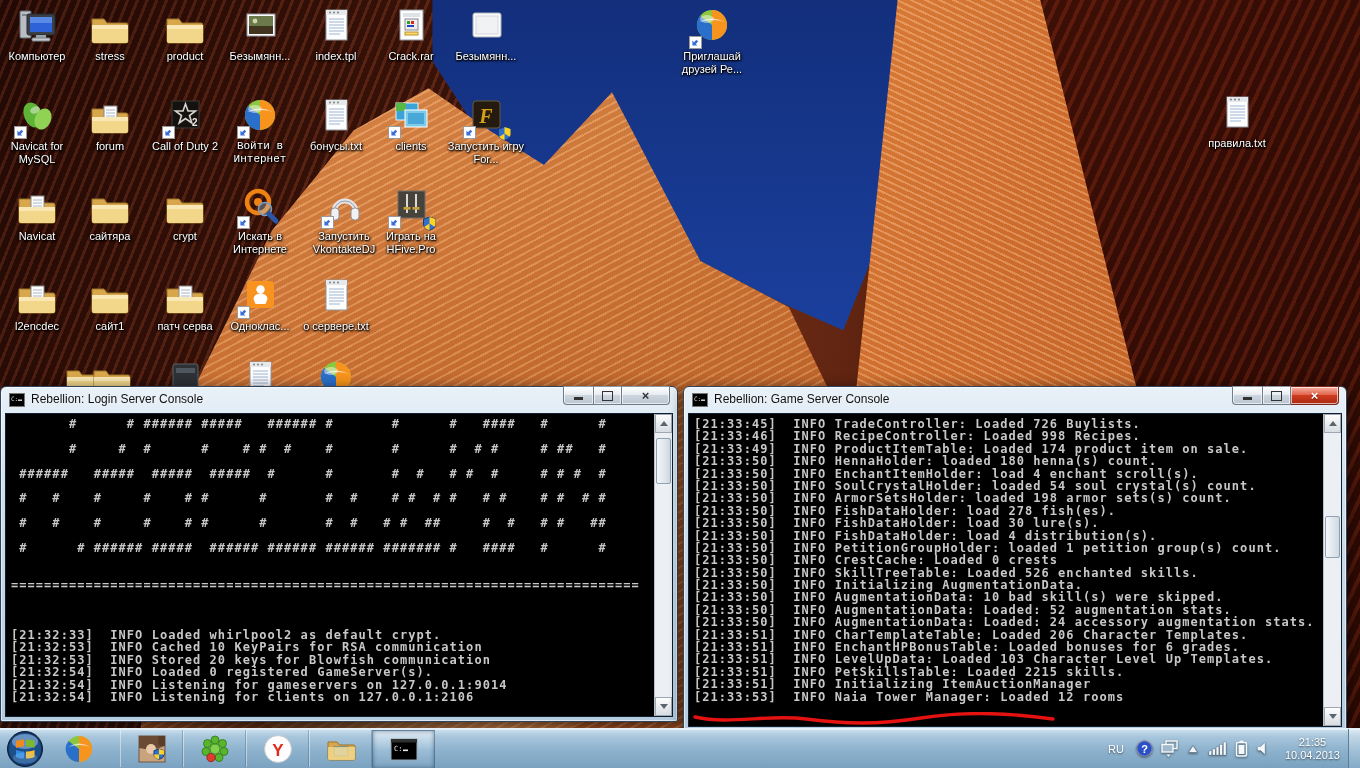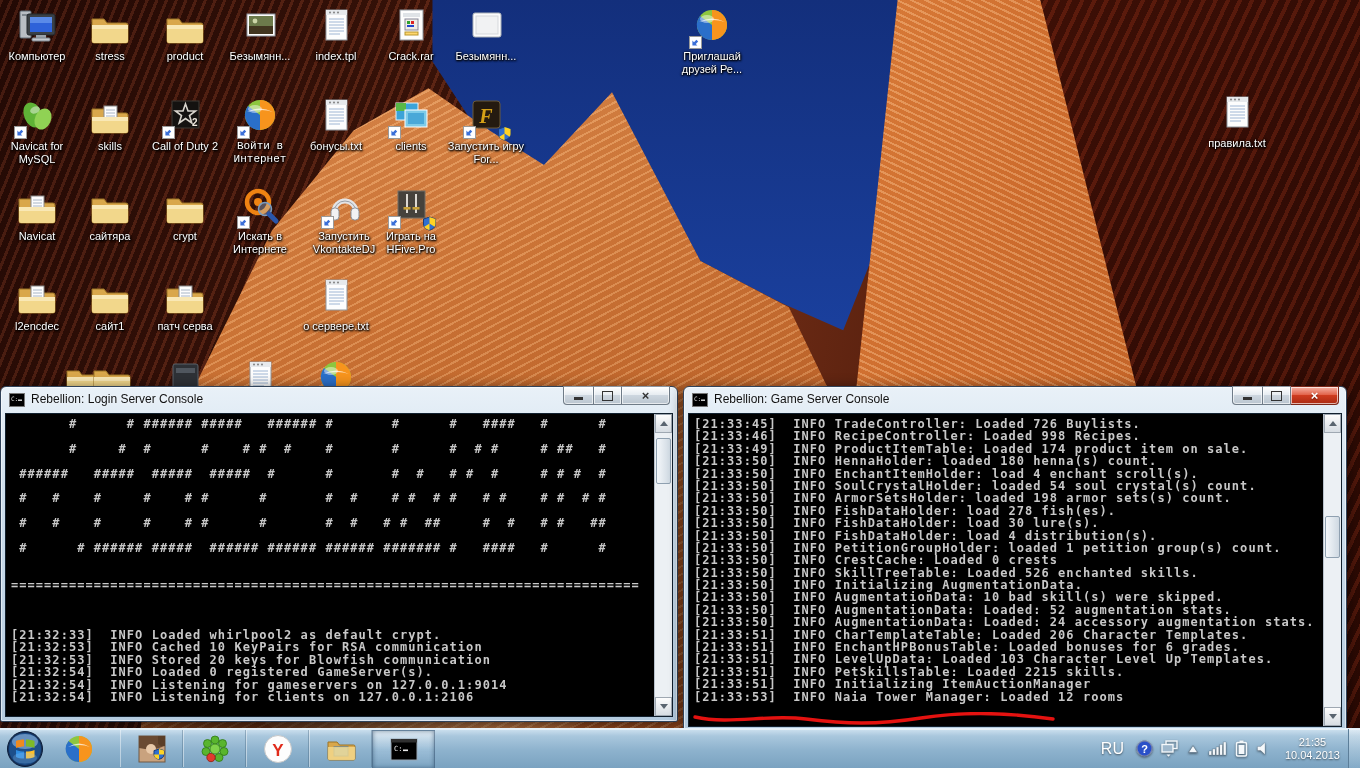--- a/index.html
+++ b/index.html
@@ -80,21 +80,21 @@
     border-top:1px solid #e4f1fb;box-shadow:inset 0 1px 0 rgba(255,255,255,.5);}
   .start{position:absolute;left:5px;top:0px;width:40px;height:40px;cursor:pointer;}
   .tb-plain{position:absolute;top:4px;width:34px;height:32px;display:flex;align-items:center;justify-content:center;cursor:pointer;}
   #tb-apps{position:absolute;left:120px;top:0;height:39px;display:flex;}
   .tbtn{width:61px;height:37px;margin-top:1px;display:flex;align-items:center;justify-content:center;
     border-left:1px solid rgba(255,255,255,.45);border-right:1px solid rgba(60,90,115,.35);cursor:pointer;}
   .tbtn.active{background:linear-gradient(180deg,rgba(255,255,255,.55),rgba(200,225,245,.25) 50%,rgba(130,170,200,.35));
     box-shadow:inset 0 0 4px rgba(30,60,90,.55);border:1px solid rgba(40,70,100,.55);}
   .tray{position:absolute;right:0;top:0;height:39px;display:flex;align-items:center;}
   .tray-item{display:flex;align-items:center;justify-content:center;margin:0 4px;cursor:pointer;}
-  .tray-lang{font-size:16px;color:#fff;text-shadow:0 1px 2px rgba(0,0,0,.55);}
+  .tray-lang{font-size:11px;color:#fff;text-shadow:0 1px 2px rgba(0,0,0,.55);}
   .clock{text-align:center;color:#fff;font-size:11px;line-height:13px;text-shadow:0 1px 2px rgba(0,0,0,.6);margin:0 8px 0 6px;cursor:default;}
   .showdesk{width:11px;height:39px;border-left:1px solid #5c7e99;background:linear-gradient(180deg,rgba(255,255,255,.35),rgba(160,195,220,.25));cursor:pointer;}
 </style>
 </head>
 <body>
 
 <div class="screen">
 
   <div class="wp">
     <div class="wp-base"></div>
@@ -215,21 +215,21 @@
           <svg class="main" width="44" height="40">
             <path d="M4 11 h12 l3 4 h19 a2 2 0 0 1 2 2 v16 a2 2 0 0 1 -2 2 H6 a2 2 0 0 1 -2 -2 Z" fill="#d9a74b" stroke="#9c7427"></path>
             <rect x="16" y="8" width="13" height="17" fill="#fdfdfd" stroke="#8a8a8a"></rect>
             <line x1="18" y1="12" x2="27" y2="12" stroke="#a9b6c6"></line>
             <line x1="18" y1="15" x2="27" y2="15" stroke="#a9b6c6"></line>
             <line x1="18" y1="18" x2="27" y2="18" stroke="#a9b6c6"></line>
             <path d="M4 19 h36 v14 a2 2 0 0 1 -2 2 H6 a2 2 0 0 1 -2 -2 Z" fill="#f2d78b"></path>
             <path d="M4 19 h36 v4 H4 Z" fill="#f9e8b5"></path>
           </svg>
         </div>
-        <div class="dicon-l">skills</div>
+        <div class="dicon-l">forum</div>
       </div>
       <div class="dicon" style="left: 145px; top: 98px;">
         <div class="dicon-g">
           <svg class="main" width="44" height="40">
             <rect x="9" y="3" width="27" height="27" fill="#141210" stroke="#3e3a34"></rect>
             <path d="M22.5 6 L25 13 L32.5 13 L26.5 17.5 L28.8 25 L22.5 20.5 L16.2 25 L18.5 17.5 L12.5 13 L20 13 Z" fill="none" stroke="#d8d4cc" stroke-width="1.6"></path>
             <text x="29" y="28" font-size="10" font-weight="bold" fill="#efe9df" font-family="Liberation Sans,sans-serif">2</text>
           </svg>
           <svg class="ovl sc" width="13" height="13">
             <rect x="0.5" y="0.5" width="12" height="12" fill="#fff" stroke="#9a9a9a"></rect>
@@ -422,20 +422,34 @@
             <path d="M4 11 h12 l3 4 h19 a2 2 0 0 1 2 2 v16 a2 2 0 0 1 -2 2 H6 a2 2 0 0 1 -2 -2 Z" fill="#d9a74b" stroke="#9c7427"></path>
             <rect x="16" y="8" width="13" height="17" fill="#fdfdfd" stroke="#8a8a8a"></rect>
             <line x1="18" y1="12" x2="27" y2="12" stroke="#a9b6c6"></line>
             <line x1="18" y1="15" x2="27" y2="15" stroke="#a9b6c6"></line>
             <line x1="18" y1="18" x2="27" y2="18" stroke="#a9b6c6"></line>
             <path d="M4 19 h36 v14 a2 2 0 0 1 -2 2 H6 a2 2 0 0 1 -2 -2 Z" fill="#f2d78b"></path>
             <path d="M4 19 h36 v4 H4 Z" fill="#f9e8b5"></path>
           </svg>
         </div>
         <div class="dicon-l">патч серва</div>
+      </div>
+      <div class="dicon" style="left: 220px; top: 278px;">
+        <div class="dicon-g">
+          <svg class="main" width="44" height="40">
+            <rect x="9" y="3" width="27" height="27" rx="4" fill="#f7931e"></rect>
+            <circle cx="22.5" cy="11.5" r="4.2" fill="#fff"></circle>
+            <path d="M15.5 21 a7 5.5 0 0 1 14 0 l-2 5 h-10 Z" fill="#fff"></path>
+          </svg>
+          <svg class="ovl sc" width="13" height="13">
+            <rect x="0.5" y="0.5" width="12" height="12" fill="#fff" stroke="#9a9a9a"></rect>
+            <path d="M3.4 9.6 L3.4 4.6 L5 6.2 L7.4 3.8 L9.2 5.6 L6.8 8 L8.4 9.6 Z" fill="#3a6fd8"></path>
+          </svg>
+        </div>
+        <div class="dicon-l">Одноклас...</div>
       </div>
       <div class="dicon" style="left: 296px; top: 278px;">
         <div class="dicon-g">
           <svg class="main" width="44" height="40">
             <rect x="12" y="2" width="21" height="30" fill="#fdfdfd" stroke="#8f969d"></rect>
             <rect x="12" y="2" width="21" height="5" fill="#e6e9ec"></rect>
             <circle cx="16" cy="4.5" r="0.9" fill="#777"></circle>
             <circle cx="20" cy="4.5" r="0.9" fill="#777"></circle>
             <circle cx="24" cy="4.5" r="0.9" fill="#777"></circle>
             <g stroke="#9fb6d4">

